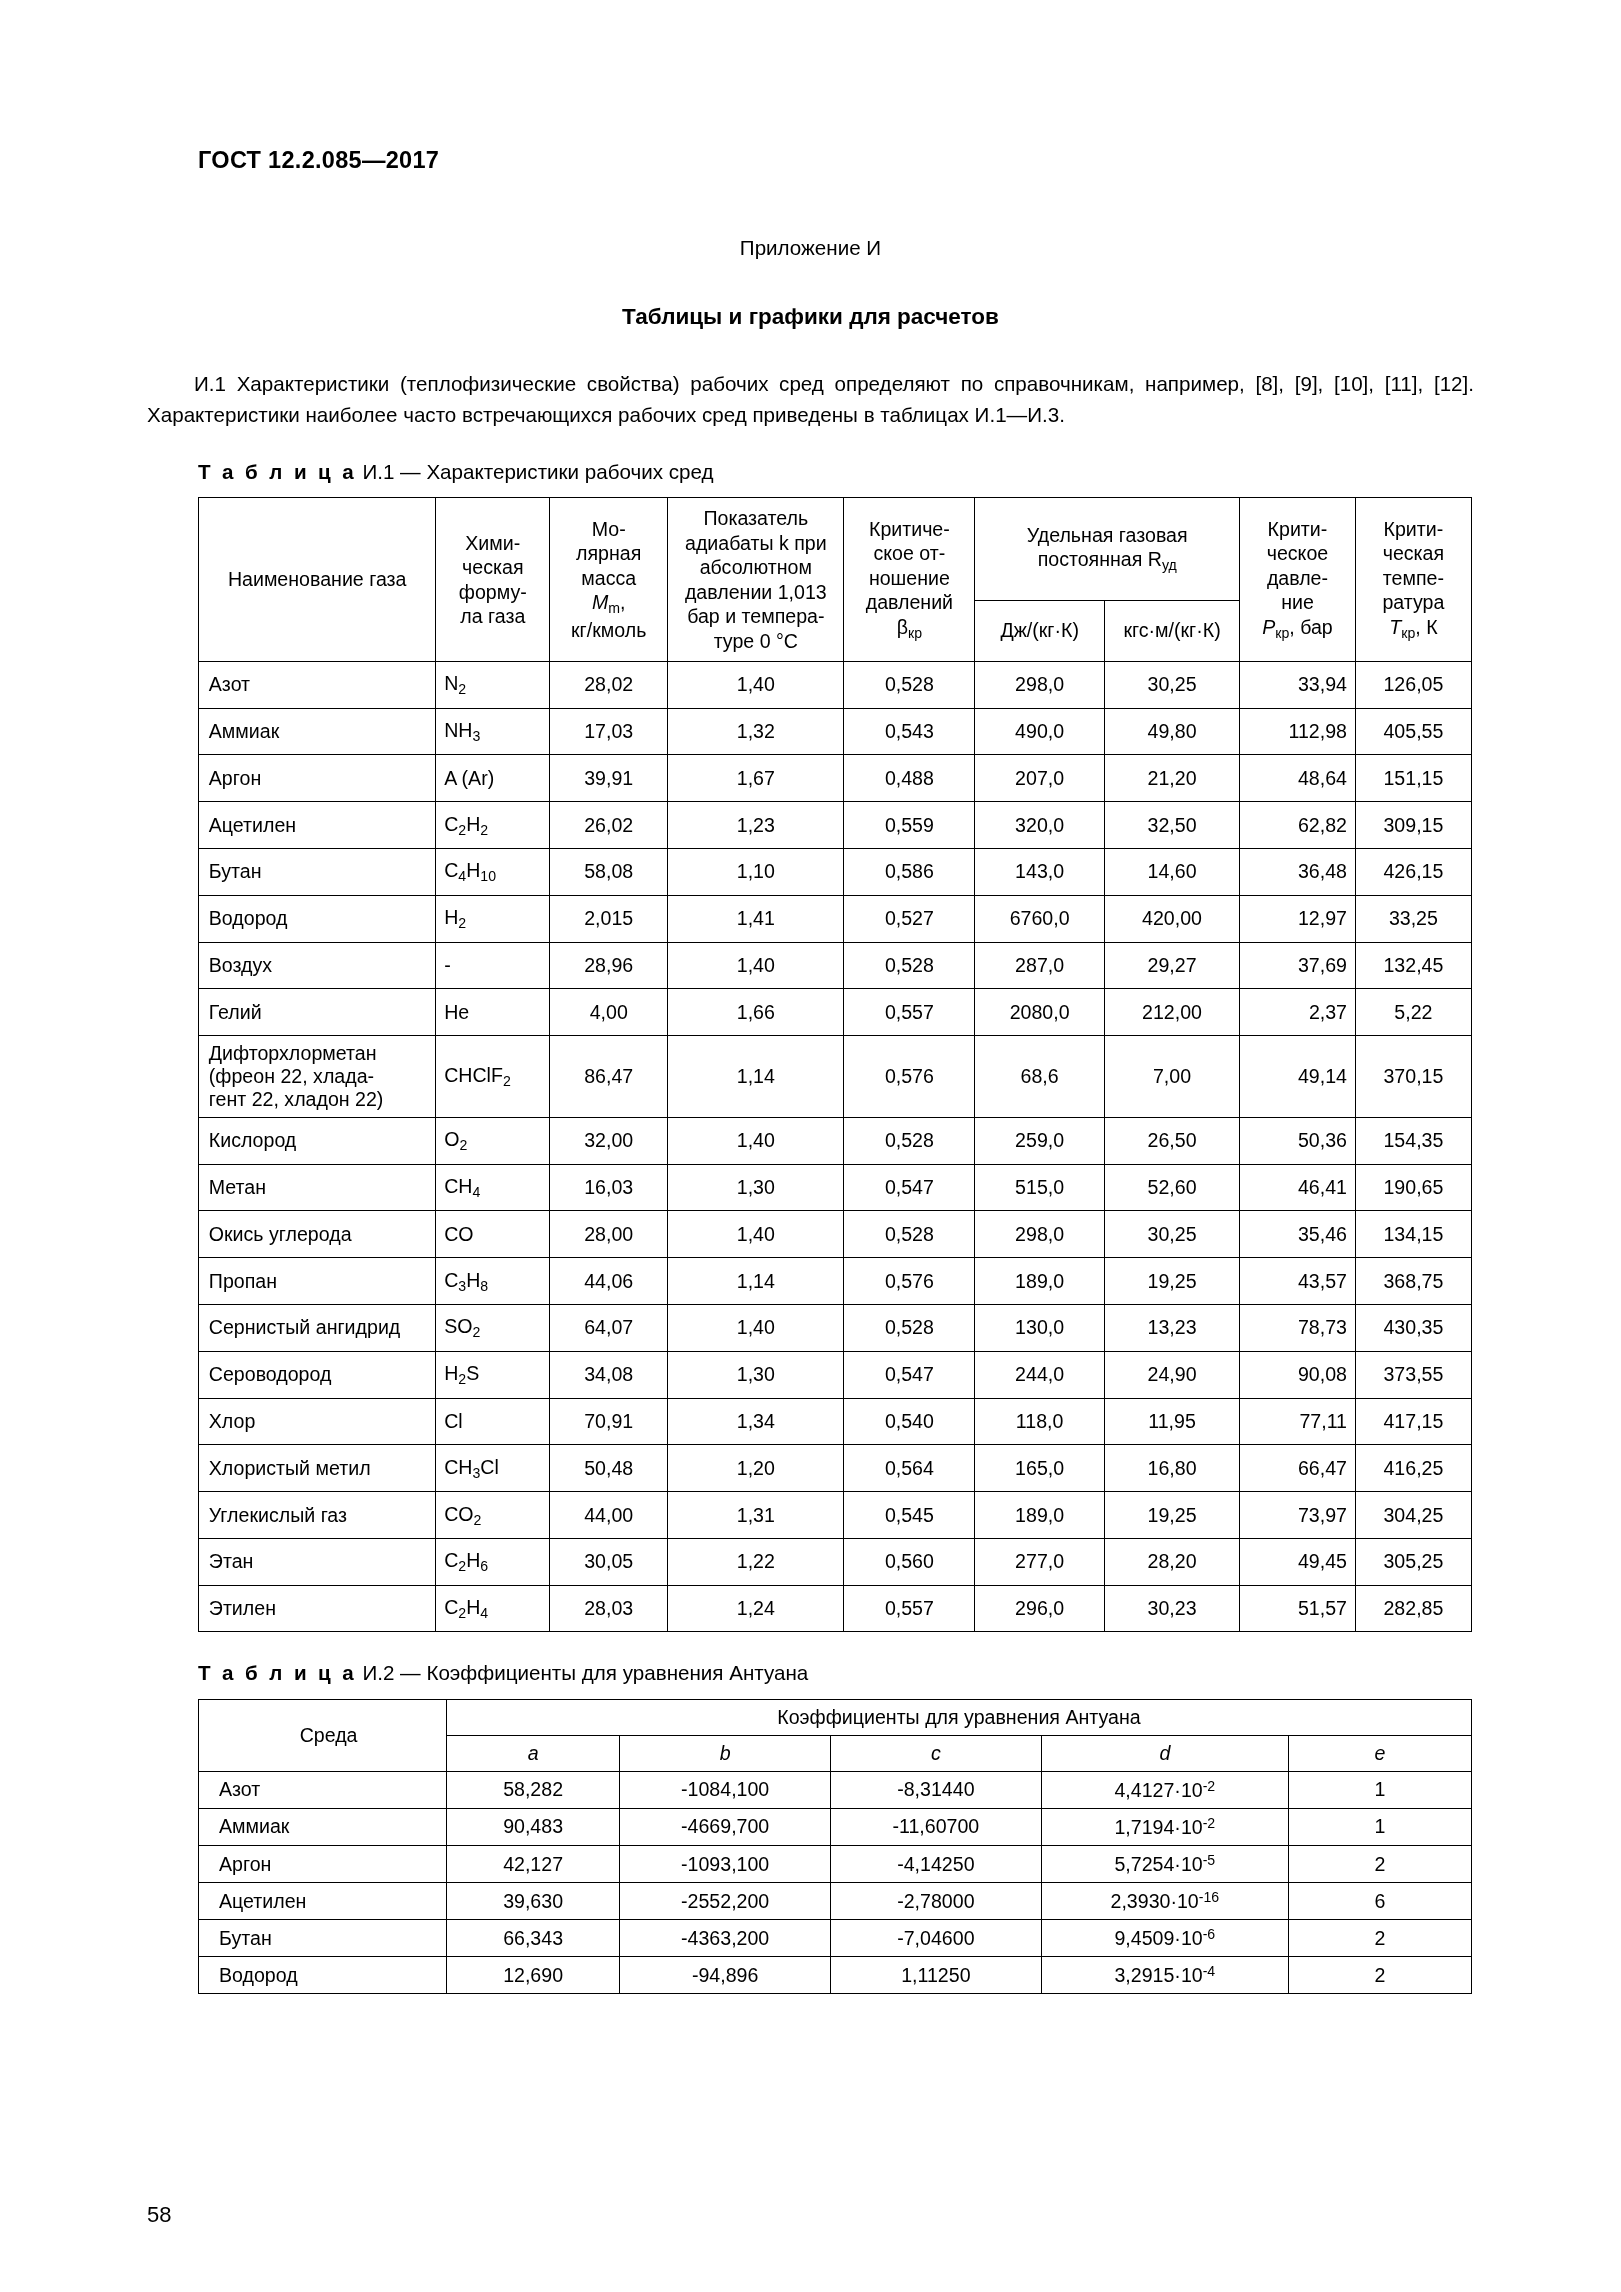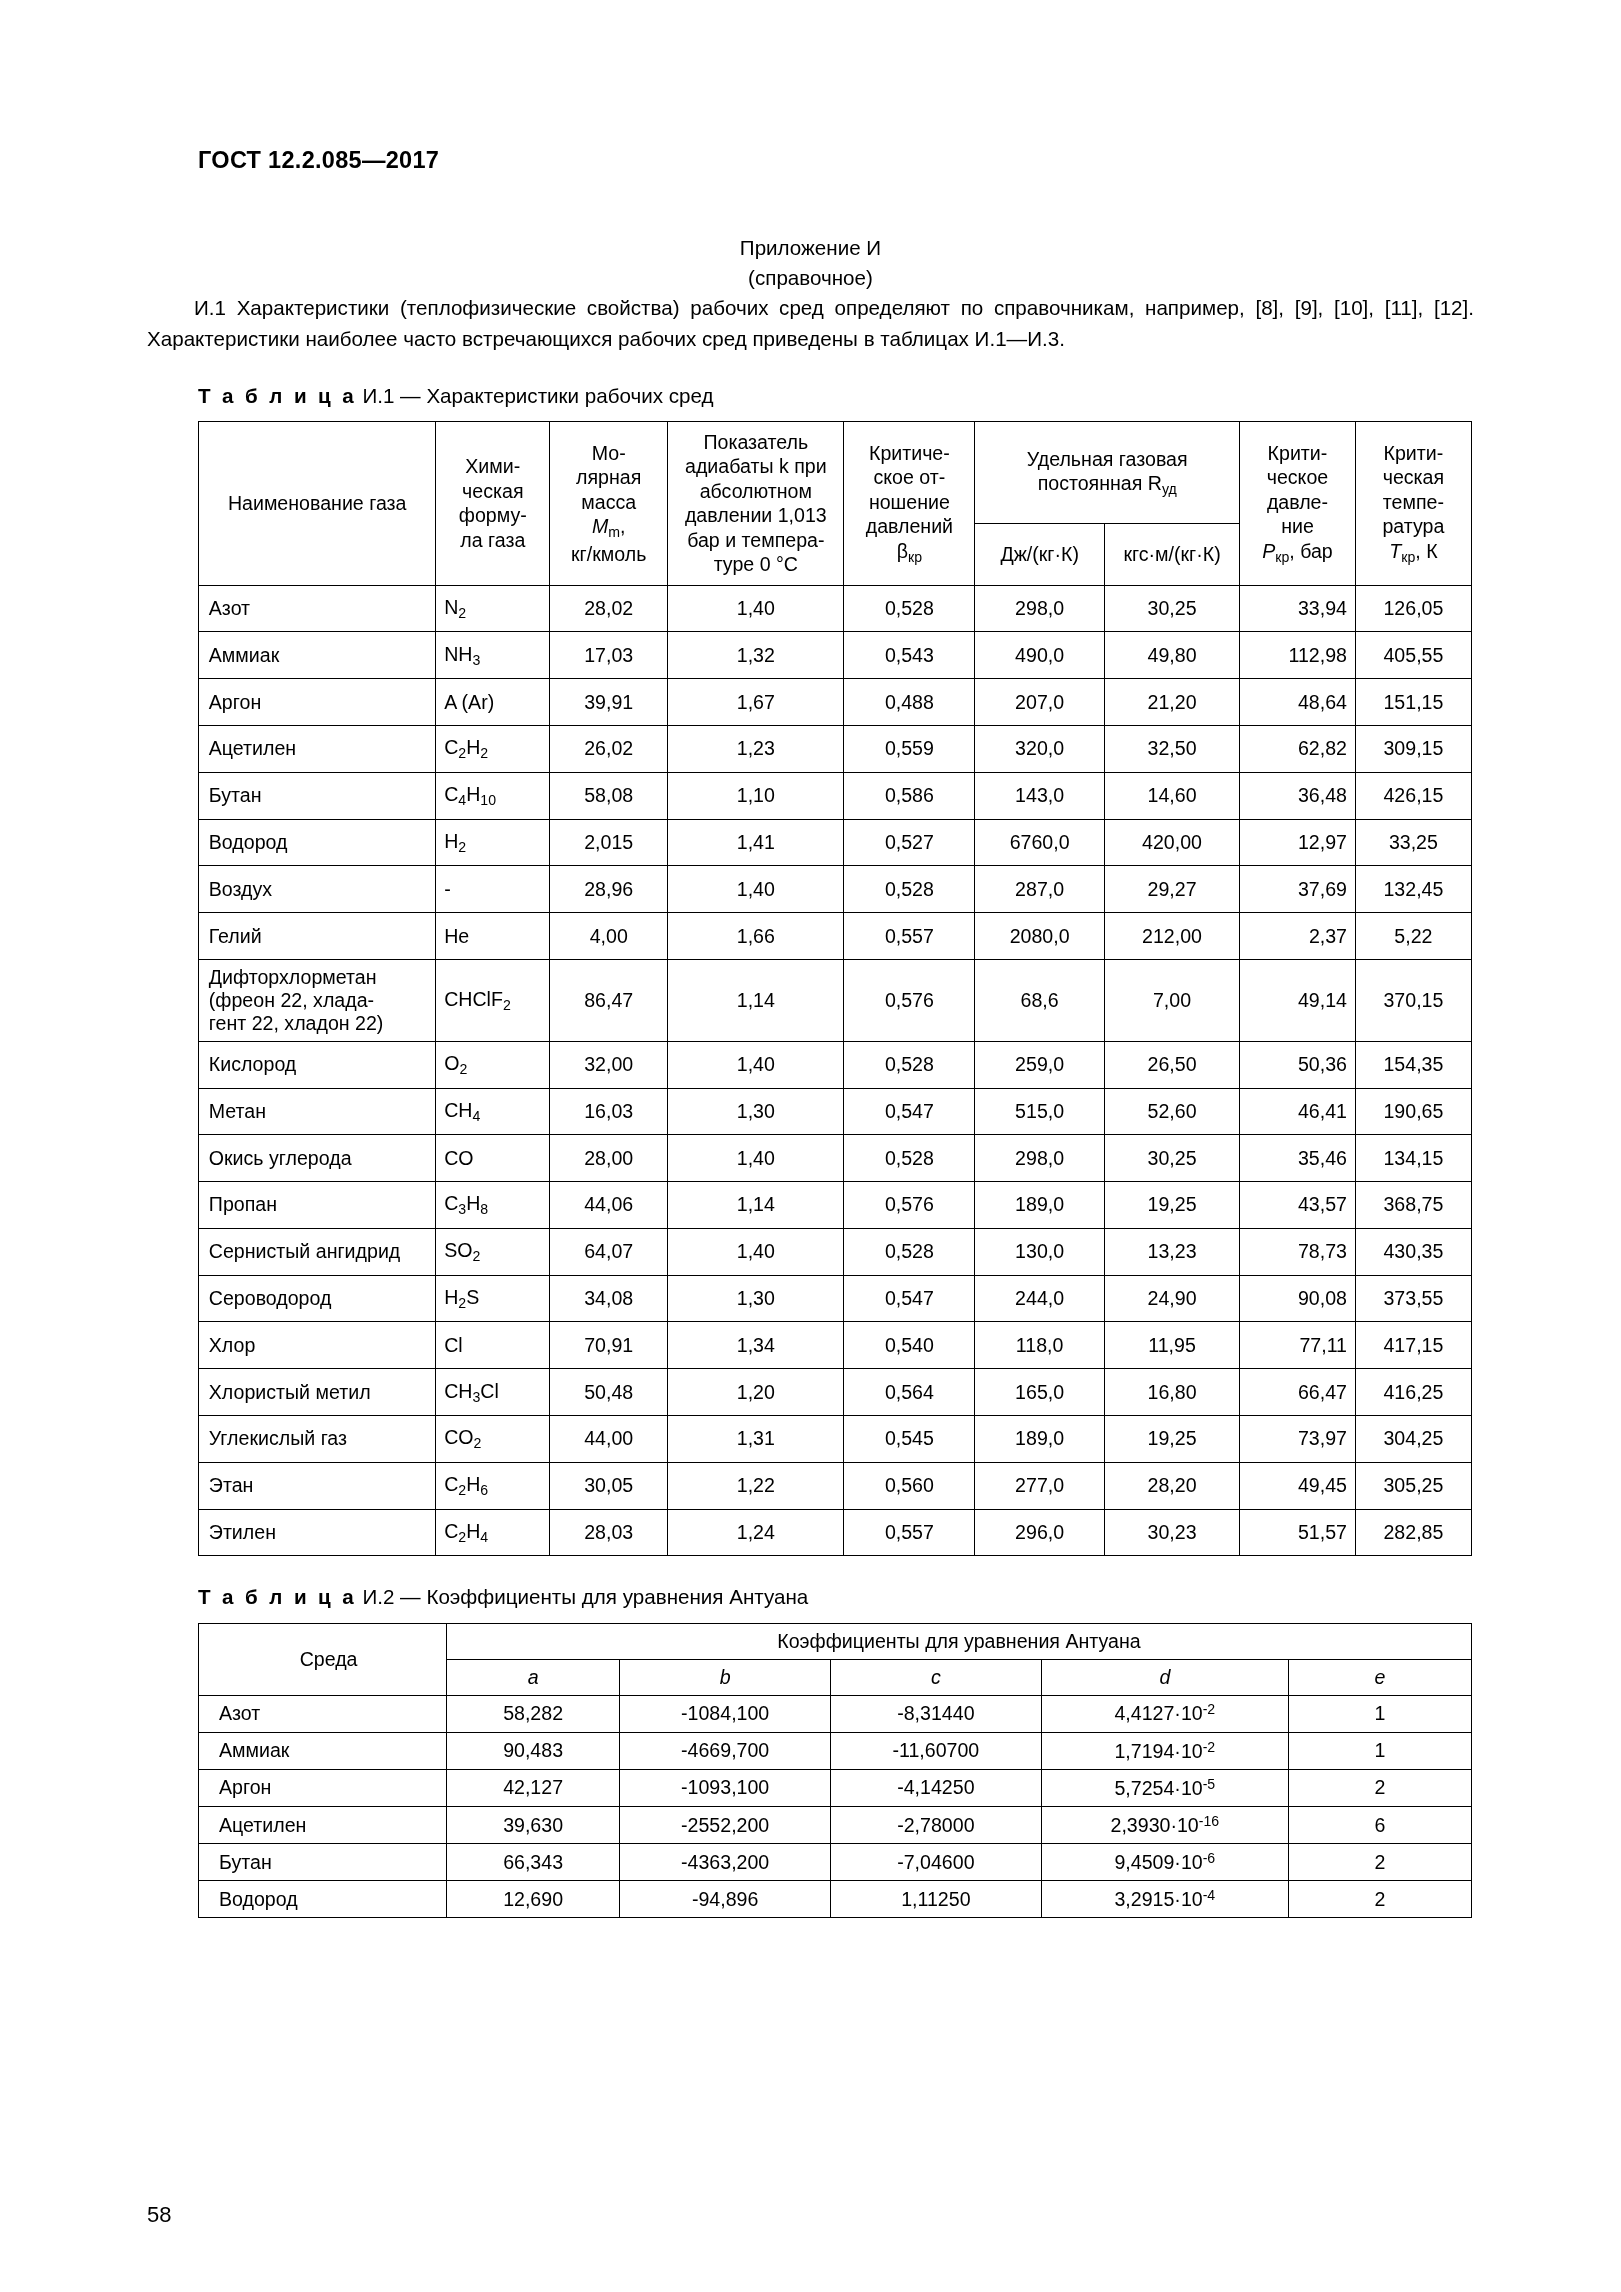--- a/index.html
+++ b/index.html
@@ -81,22 +81,22 @@
   }
 </style>
 </head>
 <body>
 
 <div class="page">
 
   <div class="doc-header">ГОСТ 12.2.085—2017</div>
 
   <div class="center appendix-line">Приложение И</div>
-  <div class="center appendix-line">(справочное)</div>
-
+
+  <div class="center appendix-title">Таблицы и графики для расчетов</div>
 
   <p class="intro first">И.1 Характеристики (теплофизические свойства) рабочих сред определяют по справочникам, например, [8], [9], [10], [11], [12]. Характеристики наиболее часто встречающихся рабочих сред приведены в таблицах И.1—И.3.</p>
 
   <div class="table-caption">
     <span class="spaced">Т а б л и ц а</span>
     <span>И.1 — Характеристики рабочих сред</span>
   </div>
 
   <table class="t1">
     <thead>

